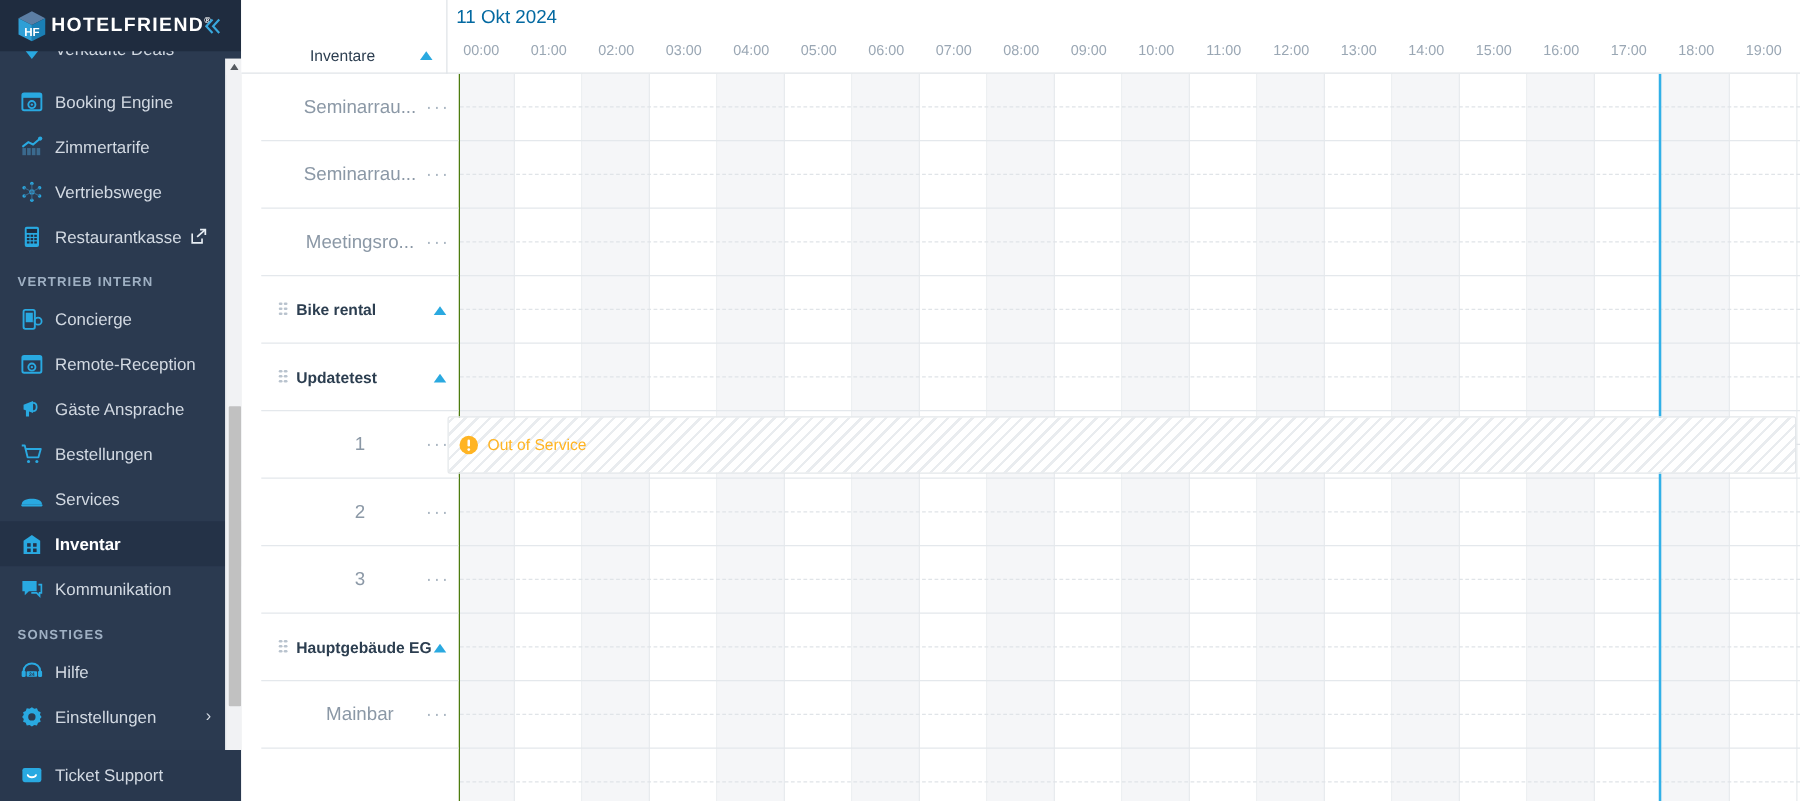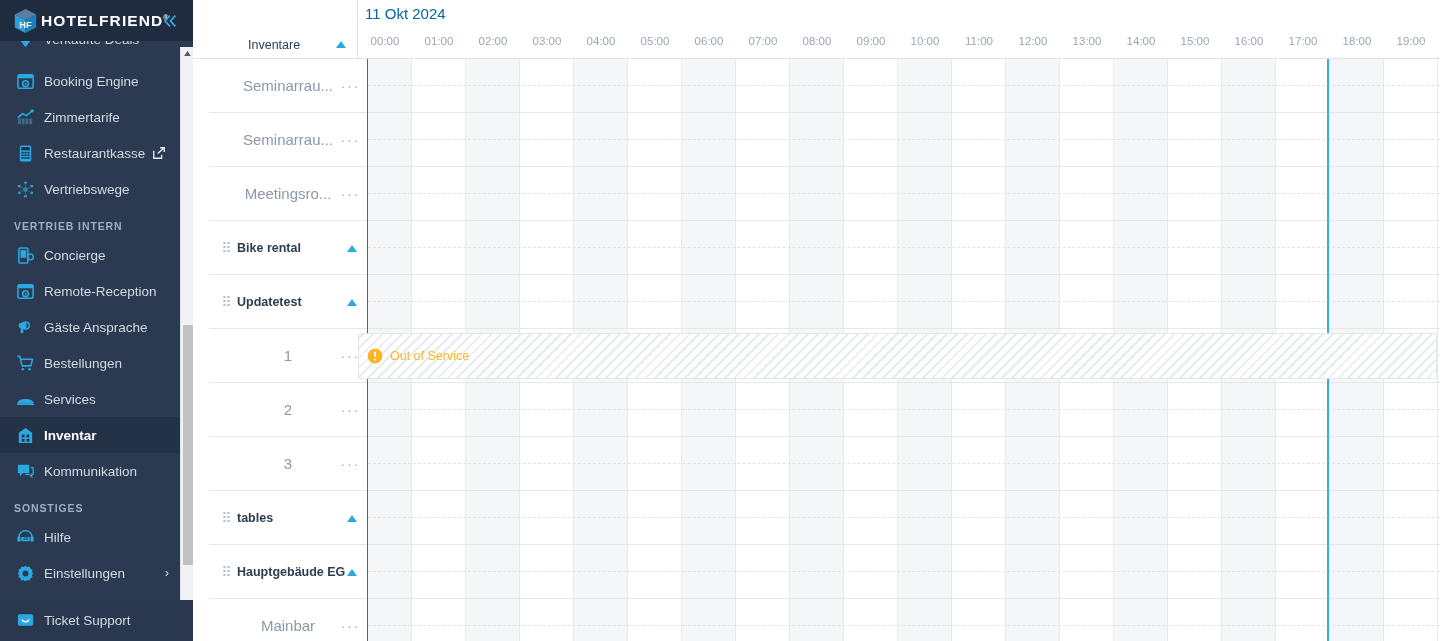--- a/index.html
+++ b/index.html
@@ -289,48 +289,20 @@
           <svg width="19" height="19" viewBox="0 0 20 20">
             <rect x="2" y="11" width="3" height="6" fill="#3b6a8e"></rect>
             <rect x="6" y="11" width="3" height="6" fill="#3b6a8e"></rect>
             <rect x="10" y="11" width="3" height="6" fill="#3b6a8e"></rect>
             <rect x="14" y="11" width="3" height="6" fill="#3b6a8e"></rect>
             <polyline points="2,10 7,6 11,8 17,3" fill="none" stroke="#29a9e1" stroke-width="1.7"></polyline>
             <circle cx="17" cy="3" r="1.8" fill="#29a9e1"></circle>
           </svg>
         </span>
         <span class="nav-label">Zimmertarife</span>
-      </div>
-
-      <div class="nav-item">
-        <span class="nav-ico">
-          <svg width="19" height="19" viewBox="0 0 20 20">
-            <rect x="4" y="1.5" width="12" height="17" rx="1.6" fill="#29a9e1"></rect>
-            <rect x="5.6" y="3.3" width="8.8" height="3.4" fill="#1f2c3f"></rect>
-            <g fill="#1f2c3f">
-              <rect x="5.8" y="8.2" width="2.2" height="1.8"></rect>
-                <rect x="8.9" y="8.2" width="2.2" height="1.8"></rect>
-              <rect x="12" y="8.2" width="2.2" height="1.8"></rect>
-              <rect x="5.8" y="11" width="2.2" height="1.8"></rect>
-                <rect x="8.9" y="11" width="2.2" height="1.8"></rect>
-              <rect x="12" y="11" width="2.2" height="1.8"></rect>
-              <rect x="5.8" y="13.8" width="2.2" height="1.8"></rect>
-                <rect x="8.9" y="13.8" width="2.2" height="1.8"></rect>
-              <rect x="12" y="13.8" width="2.2" height="1.8"></rect>
-            </g>
-          </svg>
-        </span>
-        <span class="nav-label">Restaurantkasse</span>
-        <span class="nav-ext">
-          <svg width="14" height="14" viewBox="0 0 16 16">
-            <path d="M2 5.5 L2 14 L11 14 L11 10" fill="none" stroke="#e8eef4" stroke-width="1.5"></path>
-            <path d="M6.5 8.5 L14 2" fill="none" stroke="#e8eef4" stroke-width="1.6"></path>
-            <path d="M9.2 2 L14 2 L14 6.8" fill="none" stroke="#e8eef4" stroke-width="1.6"></path>
-          </svg>
-        </span>
       </div>
 
       <div class="nav-item">
         <span class="nav-ico">
           <svg width="19" height="19" viewBox="0 0 20 20">
             <circle cx="10" cy="10" r="2.3" fill="#29a9e1"></circle>
             <circle cx="10" cy="3" r="1.5" fill="#29a9e1"></circle>
             <circle cx="10" cy="17" r="1.5" fill="#29a9e1"></circle>
             <circle cx="3.5" cy="6.5" r="1.5" fill="#29a9e1"></circle>
             <circle cx="16.5" cy="6.5" r="1.5" fill="#29a9e1"></circle>
@@ -340,20 +312,48 @@
               <line x1="10" y1="10" x2="10" y2="3"></line>
                 <line x1="10" y1="10" x2="10" y2="17"></line>
               <line x1="10" y1="10" x2="3.5" y2="6.5"></line>
                 <line x1="10" y1="10" x2="16.5" y2="6.5"></line>
               <line x1="10" y1="10" x2="3.5" y2="13.5"></line>
                 <line x1="10" y1="10" x2="16.5" y2="13.5"></line>
             </g>
           </svg>
         </span>
         <span class="nav-label">Vertriebswege</span>
+      </div>
+
+      <div class="nav-item">
+        <span class="nav-ico">
+          <svg width="19" height="19" viewBox="0 0 20 20">
+            <rect x="4" y="1.5" width="12" height="17" rx="1.6" fill="#29a9e1"></rect>
+            <rect x="5.6" y="3.3" width="8.8" height="3.4" fill="#1f2c3f"></rect>
+            <g fill="#1f2c3f">
+              <rect x="5.8" y="8.2" width="2.2" height="1.8"></rect>
+                <rect x="8.9" y="8.2" width="2.2" height="1.8"></rect>
+              <rect x="12" y="8.2" width="2.2" height="1.8"></rect>
+              <rect x="5.8" y="11" width="2.2" height="1.8"></rect>
+                <rect x="8.9" y="11" width="2.2" height="1.8"></rect>
+              <rect x="12" y="11" width="2.2" height="1.8"></rect>
+              <rect x="5.8" y="13.8" width="2.2" height="1.8"></rect>
+                <rect x="8.9" y="13.8" width="2.2" height="1.8"></rect>
+              <rect x="12" y="13.8" width="2.2" height="1.8"></rect>
+            </g>
+          </svg>
+        </span>
+        <span class="nav-label">Restaurantkasse</span>
+        <span class="nav-ext">
+          <svg width="14" height="14" viewBox="0 0 16 16">
+            <path d="M2 5.5 L2 14 L11 14 L11 10" fill="none" stroke="#e8eef4" stroke-width="1.5"></path>
+            <path d="M6.5 8.5 L14 2" fill="none" stroke="#e8eef4" stroke-width="1.6"></path>
+            <path d="M9.2 2 L14 2 L14 6.8" fill="none" stroke="#e8eef4" stroke-width="1.6"></path>
+          </svg>
+        </span>
       </div>
 
       <div class="nav-section">VERTRIEB INTERN</div>
 
       <div class="nav-item">
         <span class="nav-ico">
           <svg width="19" height="19" viewBox="0 0 20 20">
             <rect x="3" y="2" width="9.5" height="16" rx="1.5" fill="none" stroke="#29a9e1" stroke-width="1.6"></rect>
             <rect x="4.8" y="4.4" width="6" height="8" fill="#29a9e1"></rect>
             <circle cx="15.2" cy="11.5" r="3" fill="none" stroke="#29a9e1" stroke-width="1.5"></circle>
@@ -639,34 +639,20 @@
           </div>
           <div class="row-head rh-group">
             <span class="drag-dots">
               <i></i>
               <i></i>
               <i></i>
               <i></i>
               <i></i>
               <i></i>
             </span>
-            <span class="rh-group-label">tables</span>
-            <svg class="rh-caret" viewBox="0 0 12 9">
-              <path d="M6 1 L11 8 L1 8 Z" fill="#2aa9e0"></path>
-            </svg>
-          </div>
-          <div class="row-head rh-group">
-            <span class="drag-dots">
-              <i></i>
-              <i></i>
-              <i></i>
-              <i></i>
-              <i></i>
-              <i></i>
-            </span>
             <span class="rh-group-label">Hauptgebäude EG</span>
             <svg class="rh-caret" viewBox="0 0 12 9">
               <path d="M6 1 L11 8 L1 8 Z" fill="#2aa9e0"></path>
             </svg>
           </div>
           <div class="row-head rh-child">
             <span class="rh-child-label">Mainbar</span>
             <span class="rh-dots">···</span>
           </div>
         </div>

